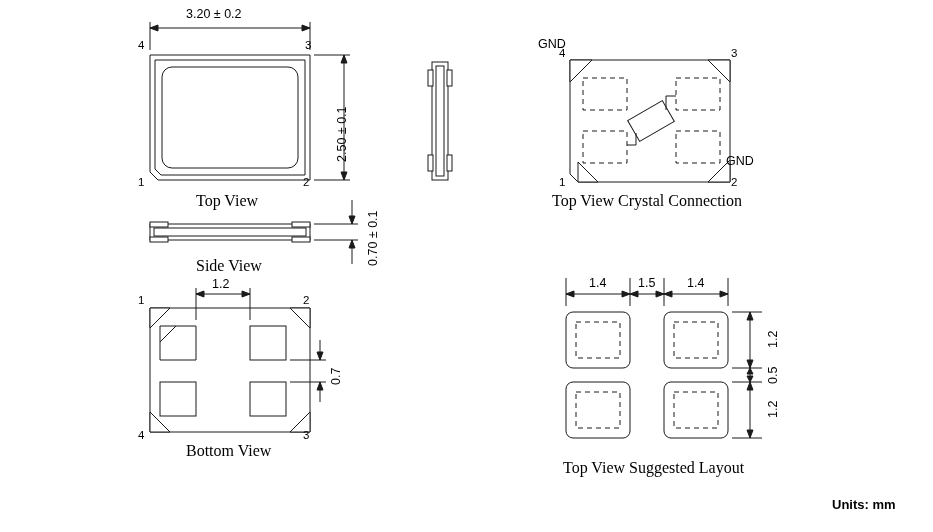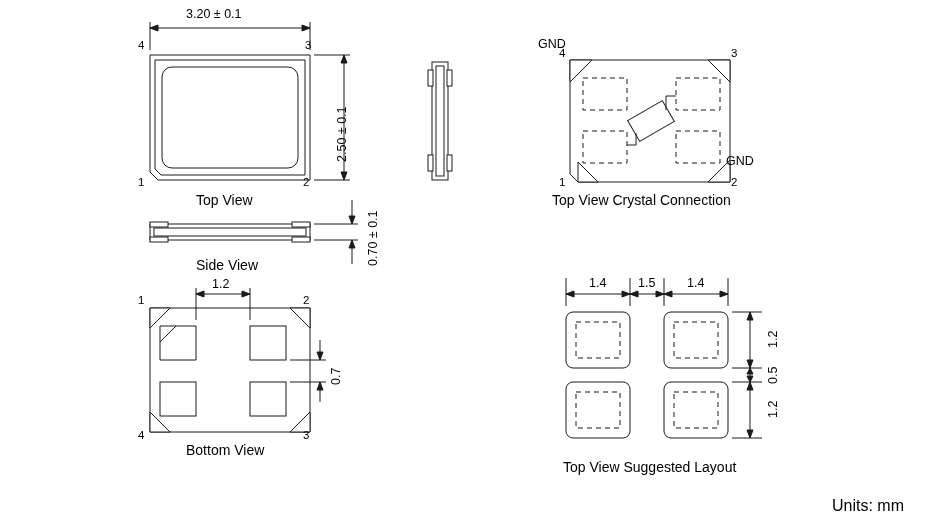--- a/index.html
+++ b/index.html
@@ -35,24 +35,26 @@
     line-height: 1;
   }
   .lbl.pin {
     font-size: 11.5px;
   }
   .lbl.vert {
     transform-origin: left top;
     transform: rotate(-90deg);
   }
   .caption {
-    font-size: 14px;
+    font-size: 16px;
+    font-family: Liberation Serif, serif;
   }
   .units {
-    font-size: 16px;
+    font-size: 13px;
+    font-weight: bold;
   }
 </style>
 </head>
 <body>
 
 <div class="stage">
 
   <svg class="drawing" viewBox="0 0 933 532">
     <g stroke="#1a1a1a" fill="none" stroke-width="1" shape-rendering="geometricPrecision">
 
@@ -191,21 +193,21 @@
         <path d="M750,368 L747,360 L753,360 Z" fill="#1a1a1a"></path>
         <path d="M750,368 L747,374 L753,374 Z" fill="#1a1a1a"></path>
         <path d="M750,382 L747,376 L753,376 Z" fill="#1a1a1a"></path>
         <path d="M750,382 L747,390 L753,390 Z" fill="#1a1a1a"></path>
         <path d="M750,438 L747,430 L753,430 Z" fill="#1a1a1a"></path>
       </g>
 
     </g>
   </svg>
 
-  <div class="lbl" style="left:186px; top:8px;">3.20 ± 0.1</div>
+  <div class="lbl" style="left:186px; top:8px;">3.20 ± 0.2</div>
   <div class="lbl vert" style="left:336px; top:162px;">2.50 ± 0.1</div>
   <div class="lbl pin" style="left:138px; top:40px;">4</div>
   <div class="lbl pin" style="left:305px; top:40px;">3</div>
   <div class="lbl pin" style="left:138px; top:177px;">1</div>
   <div class="lbl pin" style="left:303px; top:177px;">2</div>
   <div class="lbl caption" style="left:196px; top:193px;">Top View</div>
 
   <div class="lbl vert" style="left:367px; top:266px;">0.70 ± 0.1</div>
   <div class="lbl caption" style="left:196px; top:258px;">Side View</div>
 

